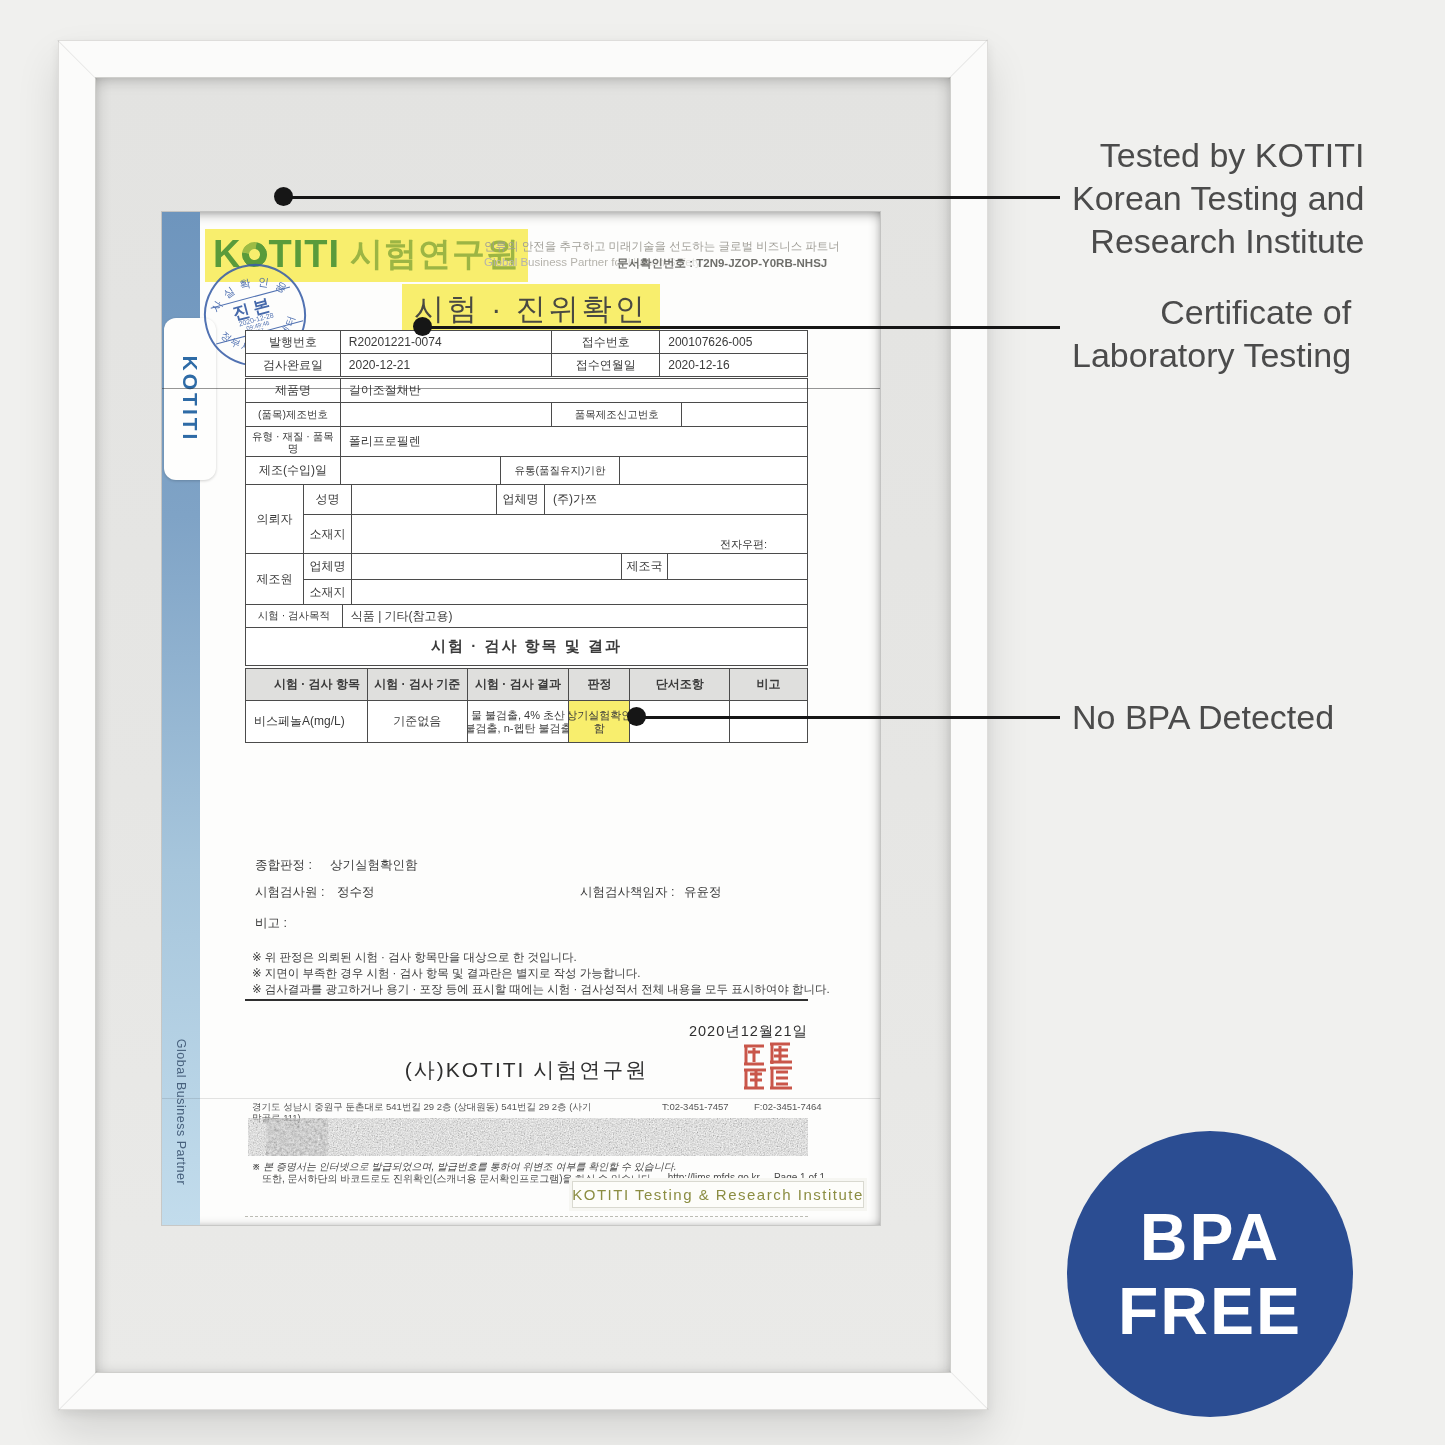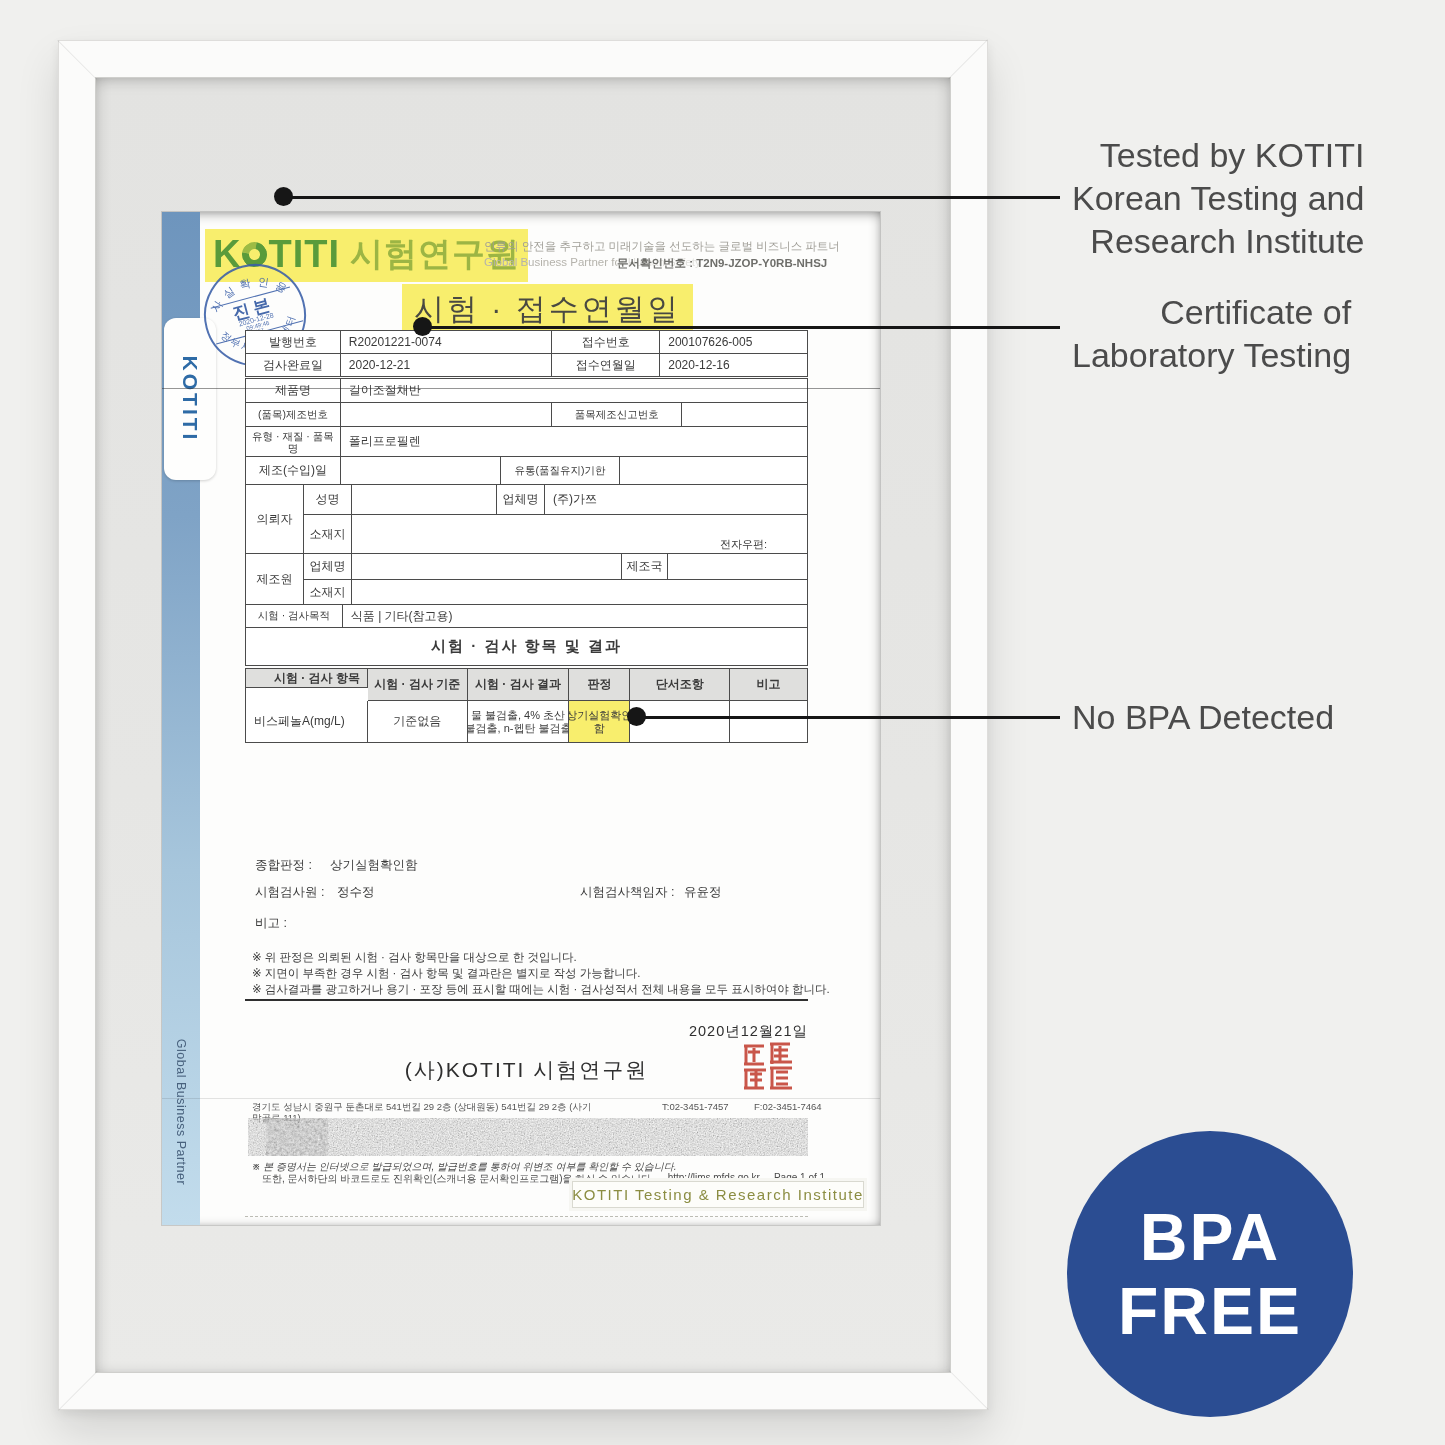--- a/index.html
+++ b/index.html
@@ -161,21 +161,21 @@
         <text font-size="10" fill="#3a5fa8" letter-spacing="2">
           <textPath href="#arcB" startOffset="6%">정부시험확인센터</textPath>
         </text>
         <text x="59" y="58" text-anchor="middle" font-size="17" font-weight="bold" fill="#2d55a0" letter-spacing="4">진본</text>
         <text x="59" y="66" text-anchor="middle" font-size="7" fill="#3a5fa8">2020-12-28</text>
         <text x="59" y="72" text-anchor="middle" font-size="6" fill="#3a5fa8">09:49:46</text>
         <text x="59" y="77" text-anchor="middle" font-size="5" fill="#3a5fa8">KST</text>
       </g>
     </svg>
 
-    <div class="cert-title hl">시험 · 접수연월일</div>
+    <div class="cert-title hl">시험 · 진위확인</div>
 
     <div class="tbl" style="left:83px; top:118px; width:563px;">
       <div class="trow">
         <div class="tc" style="width:95px; height:23px;">발행번호</div>
         <div class="tc left" style="width:212px; height:23px;">R20201221-0074</div>
         <div class="tc" style="width:108px; height:23px;">접수번호</div>
         <div class="tc left" style="width:148px; height:23px;">200107626-005</div>
       </div>
       <div class="trow">
         <div class="tc" style="width:95px; height:23px;">검사완료일</div>
@@ -240,21 +240,21 @@
         <div class="tc small" style="width:97px; height:23px;">시험 · 검사목적</div>
         <div class="tc left" style="width:466px; height:23px;">식품 | 기타(참고용)</div>
       </div>
       <div class="trow">
         <div class="tc sect-title" style="width:563px; height:38px;">시험 · 검사 항목 및 결과</div>
       </div>
     </div>
 
     <div class="tbl" style="left:83px; top:456px; width:563px;">
       <div class="trow">
-        <div class="tc res-head" style="width:122px; height:19px;padding-left:24px;">시험 · 검사 항목</div>
+        <div class="tc res-head" style="width:122px; height:32px;padding-left:24px;">시험 · 검사 항목</div>
         <div class="tc res-head" style="width:100px; height:32px;">시험 · 검사 기준</div>
         <div class="tc res-head" style="width:102px; height:32px;">시험 · 검사 결과</div>
         <div class="tc res-head" style="width:61px; height:32px;">판정</div>
         <div class="tc res-head" style="width:100px; height:32px;">단서조항</div>
         <div class="tc res-head" style="width:78px; height:32px;">비고</div>
       </div>
       <div class="trow">
         <div class="tc left" style="width:122px; height:42px;">비스페놀A(mg/L)</div>
         <div class="tc" style="width:100px; height:42px;">기준없음</div>
         <div class="tc res-two" style="width:102px; height:42px;">

